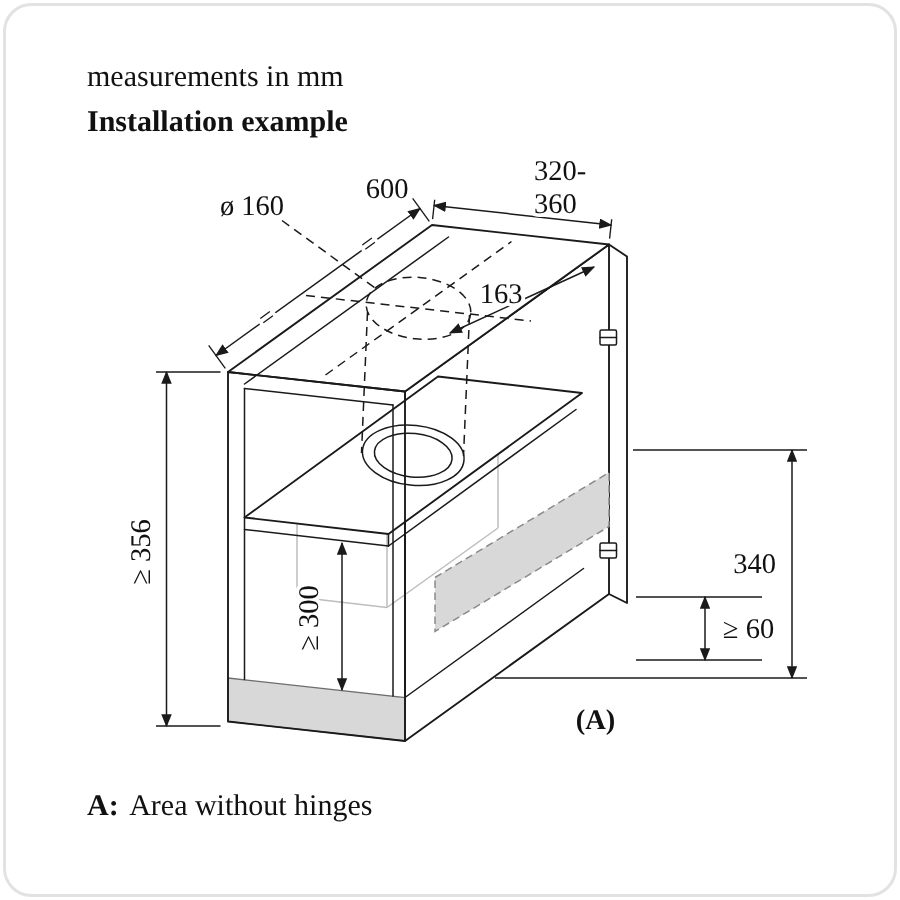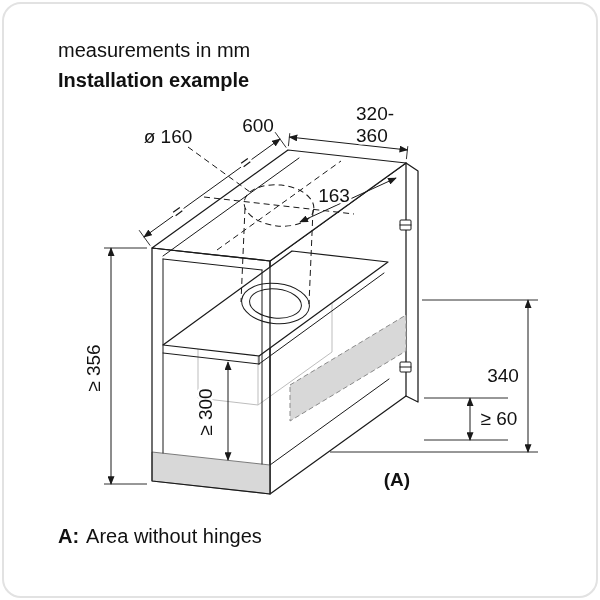--- a/index.html
+++ b/index.html
@@ -1,18 +1,18 @@
 <!DOCTYPE html>
 <html><head>
 <meta charset="utf-8">
 <style>
   html,body{margin:0;padding:0;background:#fff;}
   .stage{
     position:relative;width:600px;height:600px;background:#fff;overflow:hidden;
-    font-family:Liberation Sans, sans-serif;color:#111;
+    font-family:Liberation Serif, serif;color:#111;
   }
   svg{display:block;}
   text{fill:#111111;}
   .t20{font-size:20px;}
   .t19{font-size:19px;}
   .t17{font-size:17px;}
   .bold{font-weight:bold;}
   .halo{paint-order:stroke;stroke:#ffffff;stroke-width:5px;stroke-linejoin:round;}
   .edge{stroke:#1a1a1a;stroke-width:1.25;fill:none;stroke-linejoin:round;stroke-linecap:round;}
   .edgef{stroke:#1a1a1a;stroke-width:1.25;fill:#ffffff;stroke-linejoin:round;}

